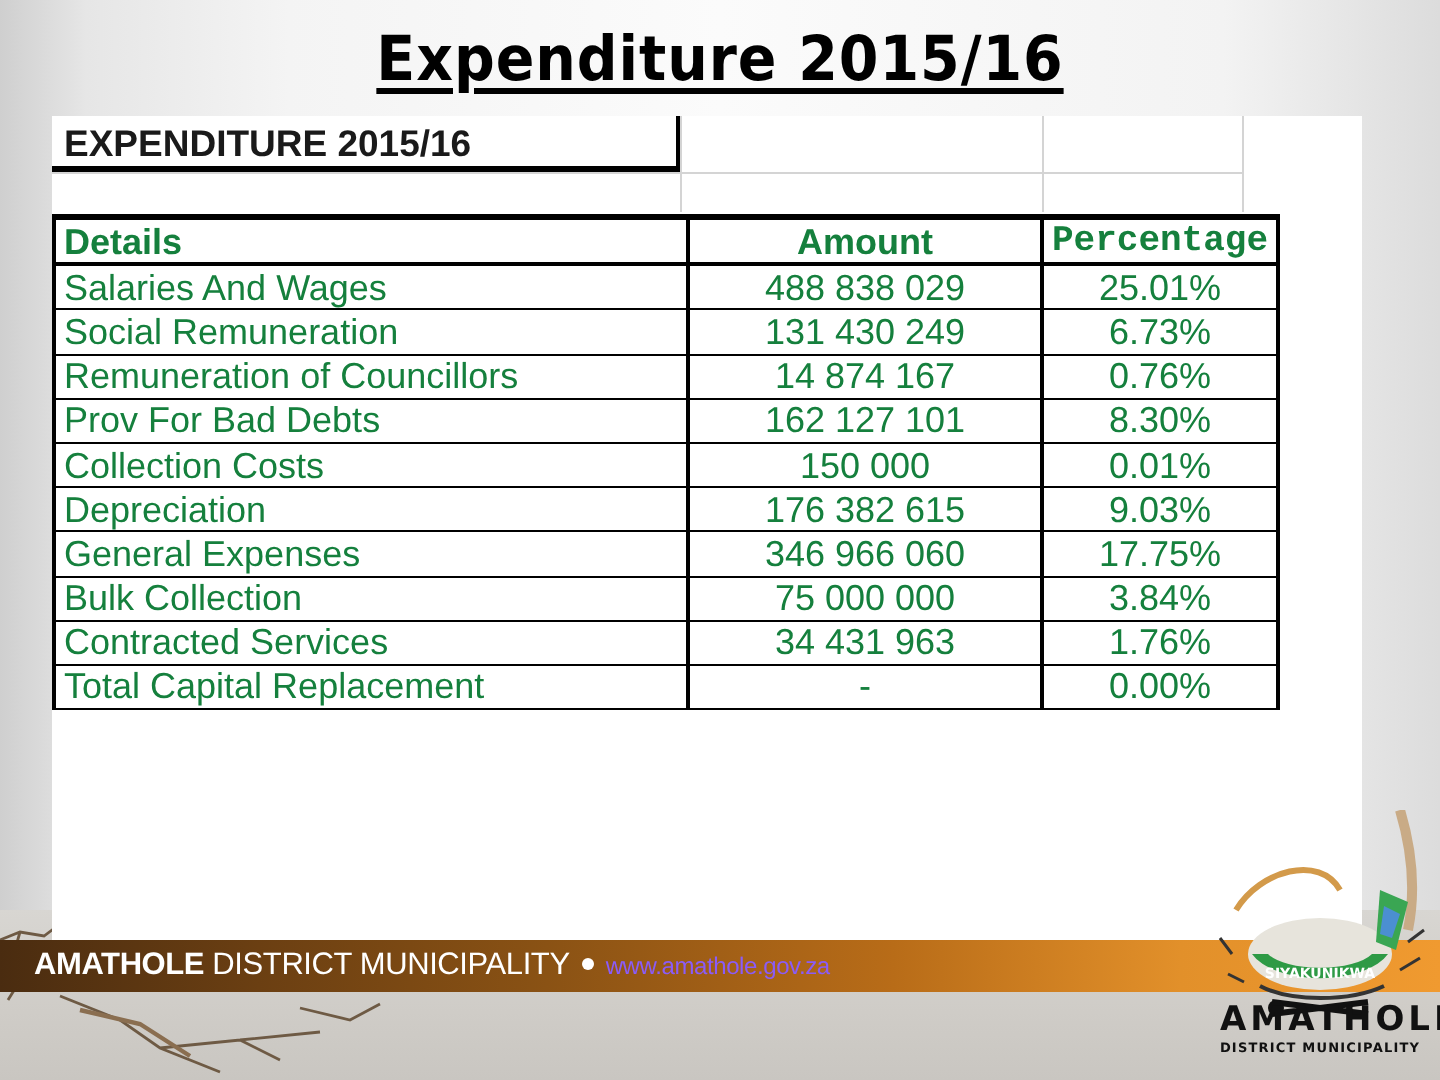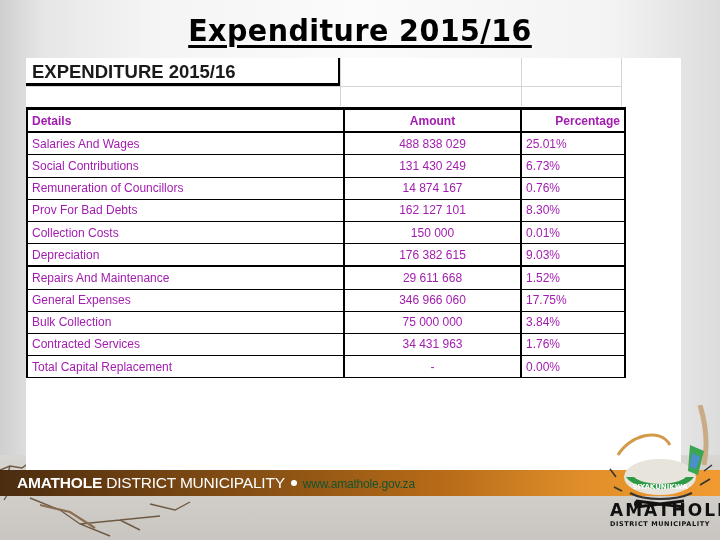--- a/index.html
+++ b/index.html
@@ -20,53 +20,53 @@
       text-underline-offset:4px; transform: scaleX(0.92);
     }
     .white-panel {
       position:absolute; left:26px; top:58px; width:655px; height:413px; background:#fff;
     }
     .grid-light {
       position:absolute; border-color:#d4d4d4; border-style:solid; border-width:0;
     }
     table.exp {
       position:absolute; left:26px; top:107px; border-collapse:collapse;
-      font-size:12px; color:#a21caf;
+      font-size:18px; color:#15803d;
     }
     table.exp td, table.exp th {
       height:21.2px; padding:0 4px; line-height:20px; white-space:nowrap;
       border-left:2px solid #000; border-right:2px solid #000;
       border-bottom:1.5px solid #000;
     }
     table.exp th { font-weight:bold; border-top:3px solid #000; border-bottom:2px solid #000; }
     .c1 { width:307px; text-align:left; }
     .c2 { width:167px; text-align:center; }
-    .c3 { width:94px; text-align:left; }
+    .c3 { width:94px; text-align:center; }
     th.c2 { text-align:center; }
-    th.c3 { text-align:right; }
+    th.c3 { text-align:right;font-family:Liberation Mono, monospace; }
     tr.thick-top td { border-top:2.5px solid #000; }
     tr.total td { font-weight:bold; border-top:3px solid #000; border-bottom:3px solid #000; }
     .hdr-title {
       position:absolute; left:26px; top:58px; width:314px; height:28px;
       border-right:2px solid #000; border-bottom:3px solid #000;
       font-weight:bold; font-size:18.5px; line-height:28px; padding-left:6px; box-sizing:border-box;
       color:#1a1a1a;
     }
     .footer-band {
       position:absolute; left:0; top:470px; width:720px; height:26px;
       background: linear-gradient(90deg, #4a2c10 0%, #6b3f12 18%, #8a5214 38%, #b86c18 62%, #e2902a 82%, #f09a30 100%);
     }
     .footer-text {
       position:absolute; left:17px; top:474px; font-size:15.5px; color:#fff; white-space:nowrap;
       letter-spacing:-0.2px;
     }
     .footer-text b { font-weight:bold; }
     .footer-text .dist { font-weight:normal; }
     .footer-text .dot { display:inline-block; width:6px; height:6px; border-radius:50%; background:#fff; margin:0 6px 2px 6px; vertical-align:middle; }
-    .footer-text .url { font-size:12px; color:#14532d; }
+    .footer-text .url { font-size:12px; color:#8b5cf6; }
     .logo { position:absolute; left:600px; top:405px; width:120px; height:135px; }
     .logo-name {
       position:absolute; left:610px; top:500px; width:100px; text-align:center;
       font-family:"DejaVu Sans", sans-serif; font-weight:bold; font-size:17px; letter-spacing:2px; color:#111;
     }
     .logo-sub {
       position:absolute; left:608px; top:520px; width:104px; text-align:center;
       font-family:"DejaVu Sans", sans-serif; font-weight:bold; font-size:6.5px; letter-spacing:0.6px; color:#111;
     }
   </style>
@@ -94,21 +94,21 @@
     <th class="c1">Details</th>
     <th class="c2">Amount</th>
     <th class="c3">Percentage</th>
   </tr>
   <tr>
     <td class="c1">Salaries And Wages</td>
     <td class="c2">488 838 029</td>
     <td class="c3">25.01%</td>
   </tr>
   <tr>
-    <td class="c1">Social Contributions</td>
+    <td class="c1">Social Remuneration</td>
     <td class="c2">131 430 249</td>
     <td class="c3">6.73%</td>
   </tr>
   <tr>
     <td class="c1">Remuneration of Councillors</td>
     <td class="c2">14 874 167</td>
     <td class="c3">0.76%</td>
   </tr>
   <tr>
     <td class="c1">Prov For Bad Debts</td>
@@ -117,25 +117,20 @@
   </tr>
   <tr>
     <td class="c1">Collection Costs</td>
     <td class="c2">150 000</td>
     <td class="c3">0.01%</td>
   </tr>
   <tr>
     <td class="c1">Depreciation</td>
     <td class="c2">176 382 615</td>
     <td class="c3">9.03%</td>
-  </tr>
-  <tr class="thick-top">
-    <td class="c1">Repairs And Maintenance</td>
-    <td class="c2">29 611 668</td>
-    <td class="c3">1.52%</td>
   </tr>
   <tr>
     <td class="c1">General Expenses</td>
     <td class="c2">346 966 060</td>
     <td class="c3">17.75%</td>
   </tr>
   <tr>
     <td class="c1">Bulk Collection</td>
     <td class="c2">75 000 000</td>
     <td class="c3">3.84%</td>

